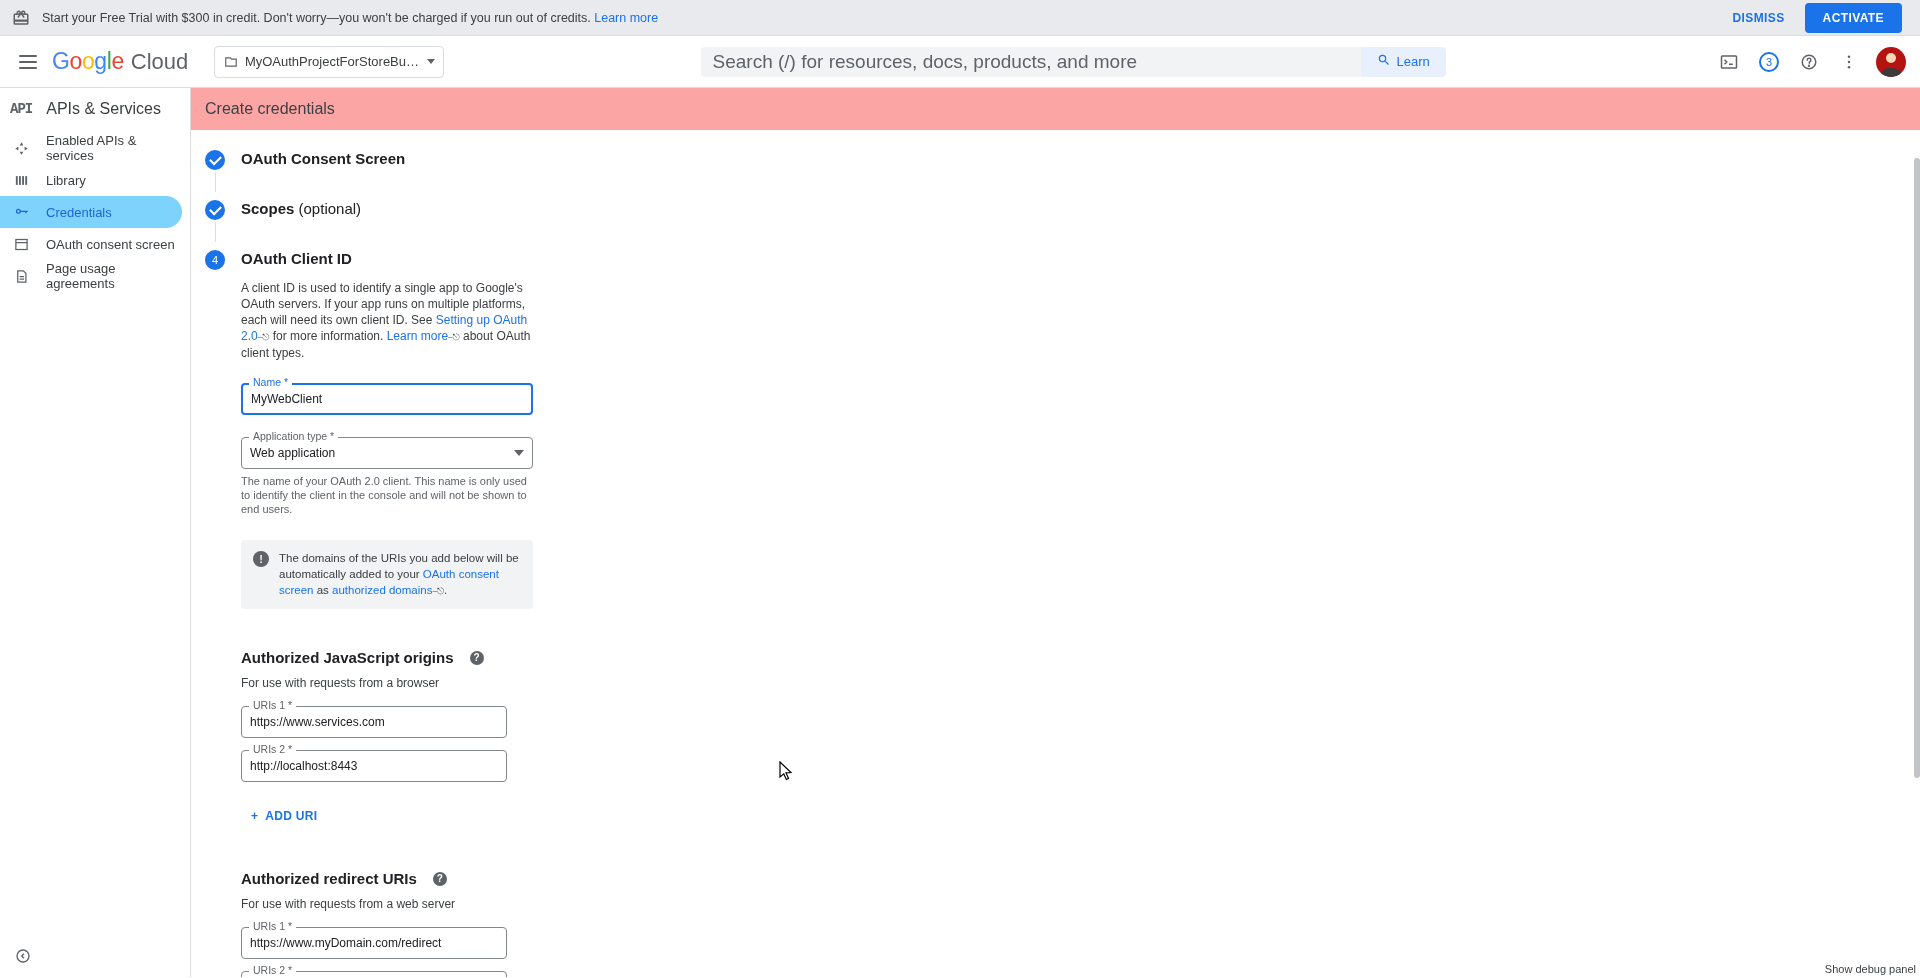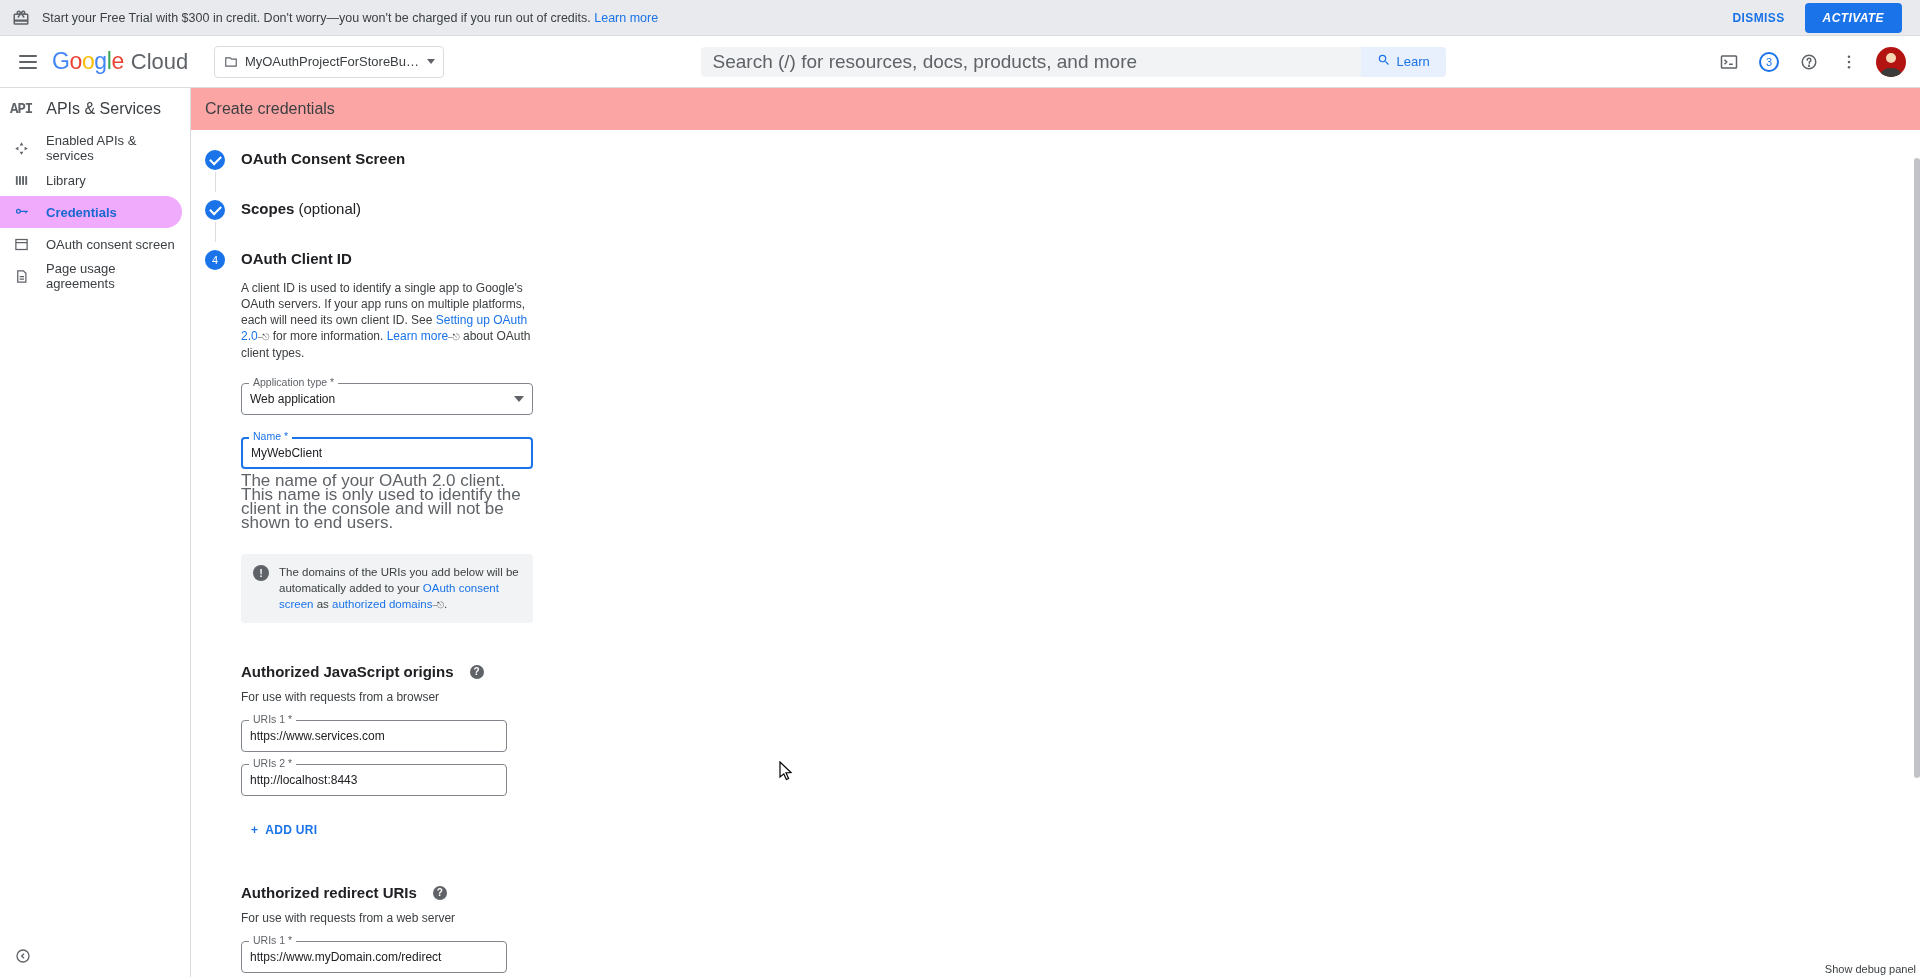--- a/index.html
+++ b/index.html
@@ -44,21 +44,20 @@
   }
   .btn-activate {
     background: #1a73e8; color: #fff;
     border: none; border-radius: 4px;
     font-size: 12px; font-weight: bold;
     letter-spacing: .4px;
     padding: 8px 18px;
     margin-left: 8px;
     cursor: pointer;
     text-transform: uppercase;
-    font-style: italic;
   }
 
   
   .topbar {
     height: 52px;
     display: flex;
     align-items: center;
     padding: 0 14px 0 10px;
     border-bottom: 1px solid #dadce0;
     background: #fff;
@@ -213,23 +212,23 @@
     display: flex; align-items: center;
     height: 32px;
     padding-left: 12px;
     font-size: 13px;
     color: #3c4043;
     cursor: pointer;
     border-radius: 0 16px 16px 0;
     margin-right: 8px;
   }
   .side-item.active {
-    background: #f0abfc;
+    background: #7dd3fc;
     color: #1967d2;
-    font-weight: 700;
+    font-weight: 400;
   }
   .side-item .sico {
     width: 18px; height: 18px;
     margin-right: 16px;
     display: flex; align-items: center; justify-content: center;
     color: #5f6368;
     flex: 0 0 18px;
   }
   .side-item.active .sico { color: #1967d2; }
   .collapse-btn {
@@ -345,21 +344,21 @@
   }
   .field .lbl.blue { color: #1a73e8; }
   .field .sel-caret {
     margin-left: auto;
     width: 0; height: 0;
     border-left: 5px solid transparent;
     border-right: 5px solid transparent;
     border-top: 6px solid #5f6368;
   }
   .hint {
-    font-size: 17px;
+    font-size: 11px;
     color: #5f6368;
     line-height: 14px;
     margin-top: 5px;
     max-width: 290px;
   }
 
   .info-box {
     margin-top: 24px;
     width: 292px;
     background: #f1f3f4;
@@ -627,35 +626,35 @@
 
         <div class="step">
           <div class="step-bullet">4</div>
           <div class="step-title">OAuth Client ID</div>
 
           <div class="step-desc">
             <span>A client ID is used to identify a single app to Google's OAuth servers. If your app runs on multiple platforms, each will need its own client ID. See </span><a href="#">Setting up OAuth 2.0</a><span class="ext-ico">⎯⎋</span><span> for more information. </span><a href="#">Learn more</a><span class="ext-ico">⎯⎋</span><span> about OAuth client types.</span>
           </div>
 
           
+          <div class="field">
+            <span class="lbl blue">Name *</span>
+            <div class="box focused">
+              <span>MyWebClient</span>
+            </div>
+          </div>
+
+          
           <div class="field select-field">
             <span class="lbl">Application type *</span>
             <div class="box">
               <span>Web application</span>
               <span class="sel-caret"></span>
             </div>
           </div>
-
-          
-          <div class="field">
-            <span class="lbl blue">Name *</span>
-            <div class="box focused">
-              <span>MyWebClient</span>
-            </div>
-          </div>
           <div class="hint">The name of your OAuth 2.0 client. This name is only used to identify the client in the console and will not be shown to end users.</div>
 
           
           <div class="info-box">
             <span class="iico">!</span>
             <span class="itxt">
               <span>The domains of the URIs you add below will be automatically added to your </span><a href="#">OAuth consent screen</a><span> as </span><a href="#">authorized domains</a><span class="ext-ico">⎯⎋</span><span>.</span>
             </span>
           </div>
 

